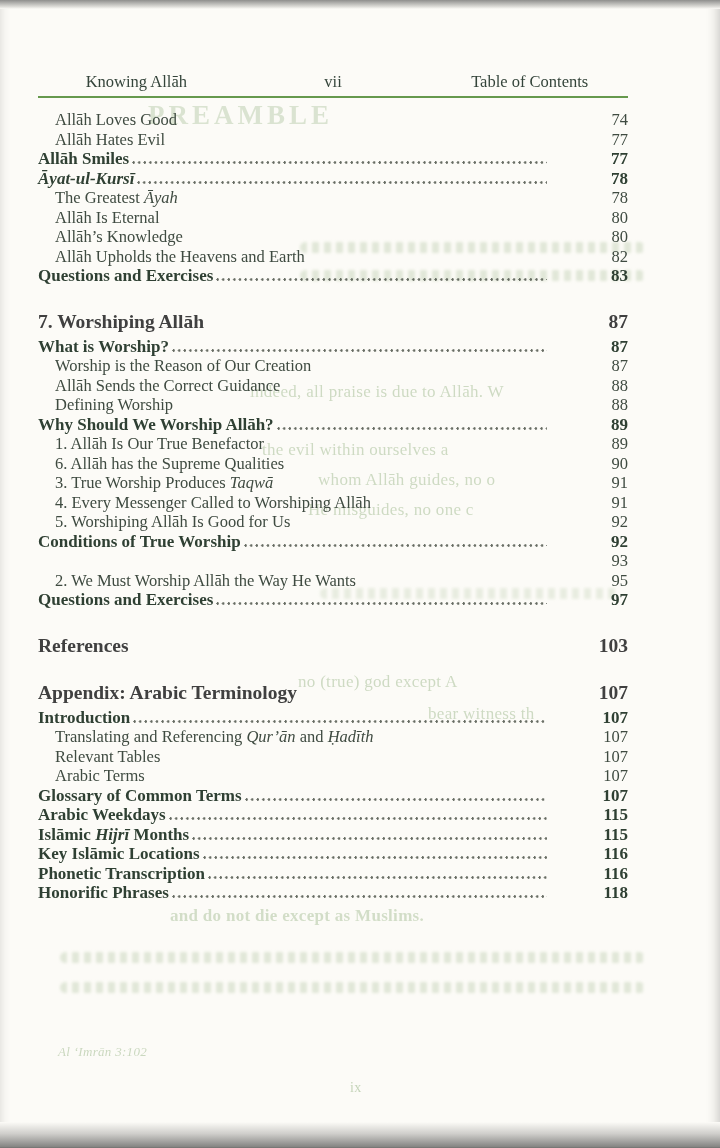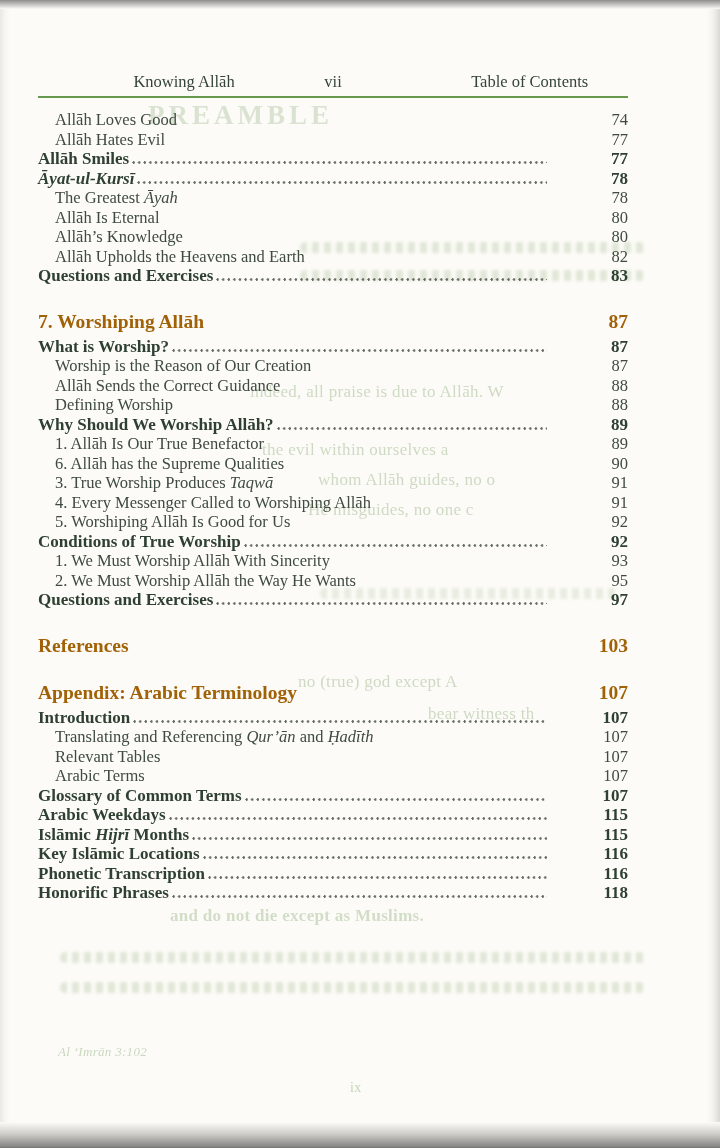--- a/index.html
+++ b/index.html
@@ -54,21 +54,21 @@
   .ar3{left:320px;top:588px;width:300px;opacity:.2;}
   .ar4{left:60px;top:952px;width:585px;}
   .ar5{left:60px;top:982px;width:585px;}
   
   .page{position:relative;z-index:2;}
   header{
     margin:72px 92px 0 38px;
     display:flex;align-items:baseline;
     font-size:16.5px;color:#34443a;
   }
-  header .h-left{flex:1;text-align:right;}
+  header .h-left{flex:1;text-align:center;}
   header .h-center{flex:1;text-align:center;}
   header .h-right{flex:1;text-align:center;}
   .rule{
     margin:4px 92px 0 38px;height:2px;
     background:var(--accent,#66994d);
   }
   main{margin:12px 92px 0 38px;}
   .row{
     display:flex;align-items:baseline;
     font-size:17px;line-height:19.5px;color:#3f4b41;
@@ -80,21 +80,21 @@
     flex:1;height:.85em;margin:0 3px;
     background:radial-gradient(circle at 1.6px 50%,#4d5349 1.05px,transparent 1.45px);
     background-size:5.6px 3px;background-repeat:repeat-x;
     background-position:0 100%;
     opacity:.85;
   }
   .spacer{flex:1;}
   .pg{min-width:34px;text-align:right;white-space:nowrap;margin-left:44px;}
   .row.heading{
     margin-top:24px;margin-bottom:4px;
-    font-size:19.5px;font-weight:bold;color:#a16207;line-height:23px;
+    font-size:19.5px;font-weight:bold;color:#404040;line-height:23px;
   }
   i{font-style:italic;}
 </style>
 </head>
 <body>
 
 <div class="scan">
 
   <div class="bleed">
     <span class="bt-en bt-preamble">PREAMBLE</span>
@@ -221,21 +221,20 @@
           <span class="label">5. Worshiping Allāh Is Good for Us</span>
           <span class="spacer"></span>
           <span class="pg">92</span>
         </div>
         <div class="row lvl0 bold">
           <span class="label">Conditions of True Worship</span>
           <span class="leader"></span>
           <span class="pg">92</span>
         </div>
         <div class="row lvl1">
-          <span class="label">1. We Must Worship Allāh With Sincerity</span>
           <span class="spacer"></span>
           <span class="pg">93</span>
         </div>
         <div class="row lvl1">
           <span class="label">2. We Must Worship Allāh the Way He Wants</span>
           <span class="spacer"></span>
           <span class="pg">95</span>
         </div>
         <div class="row lvl0 bold">
           <span class="label">Questions and Exercises</span>

